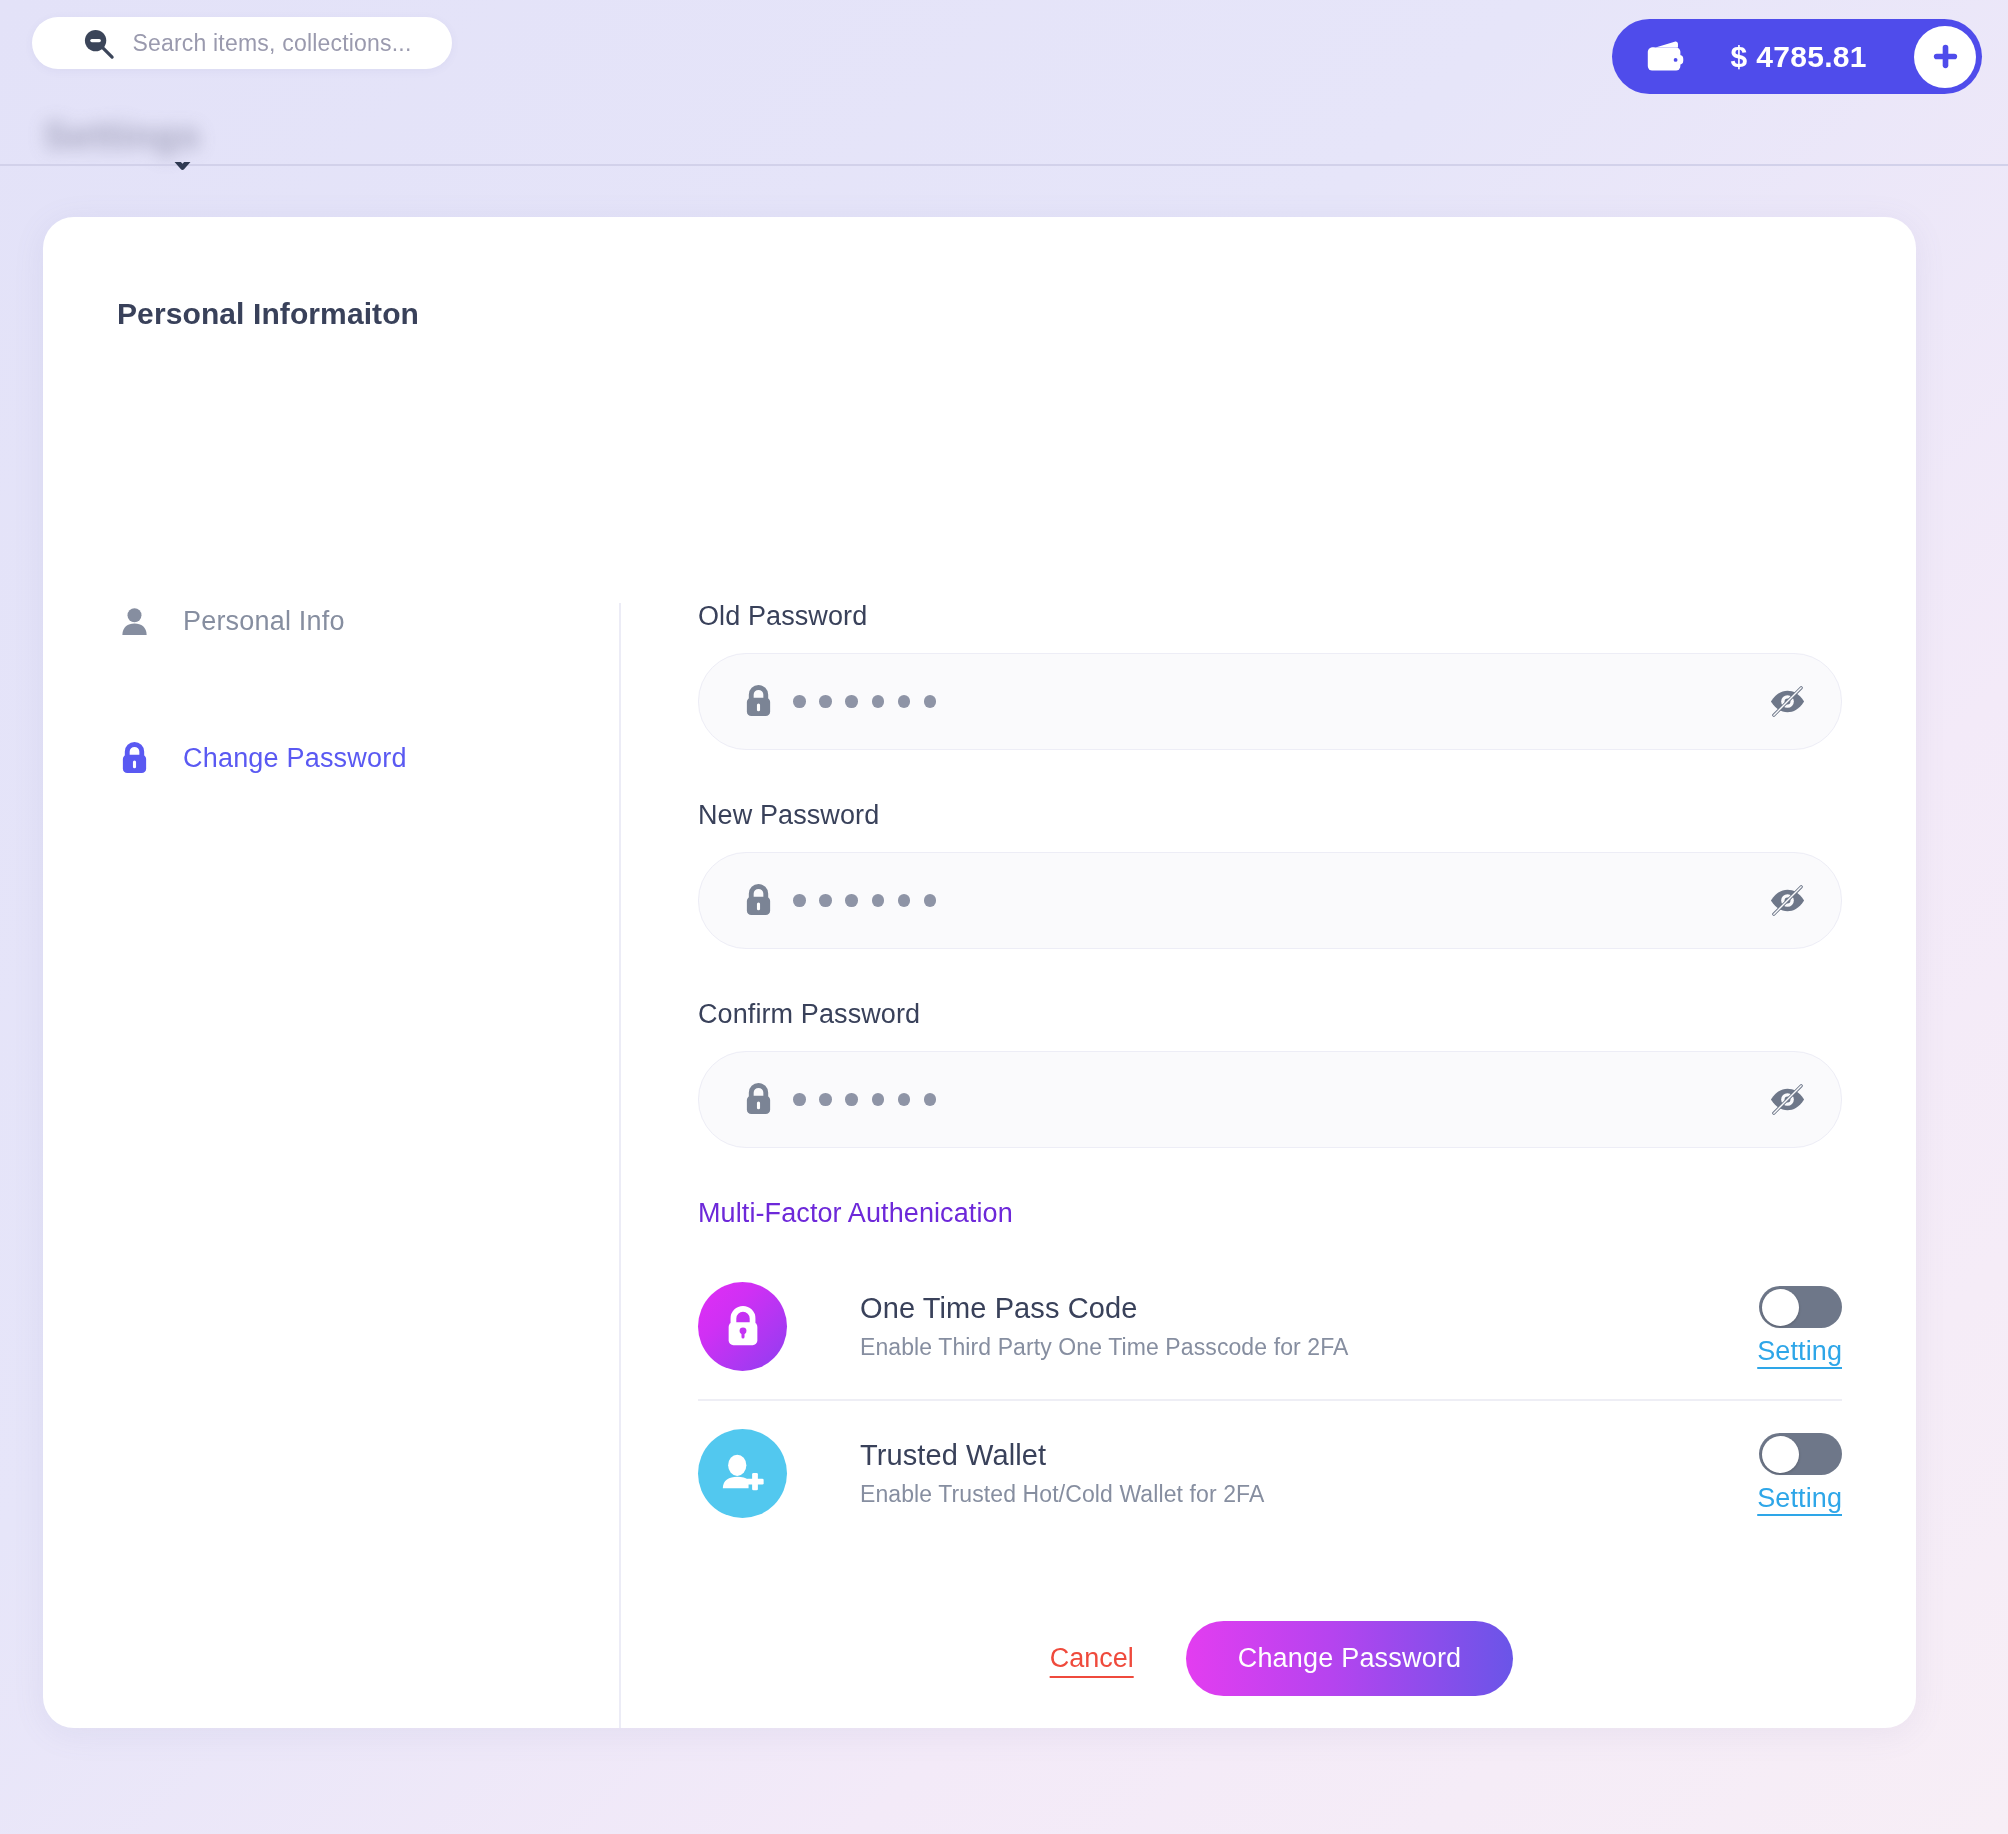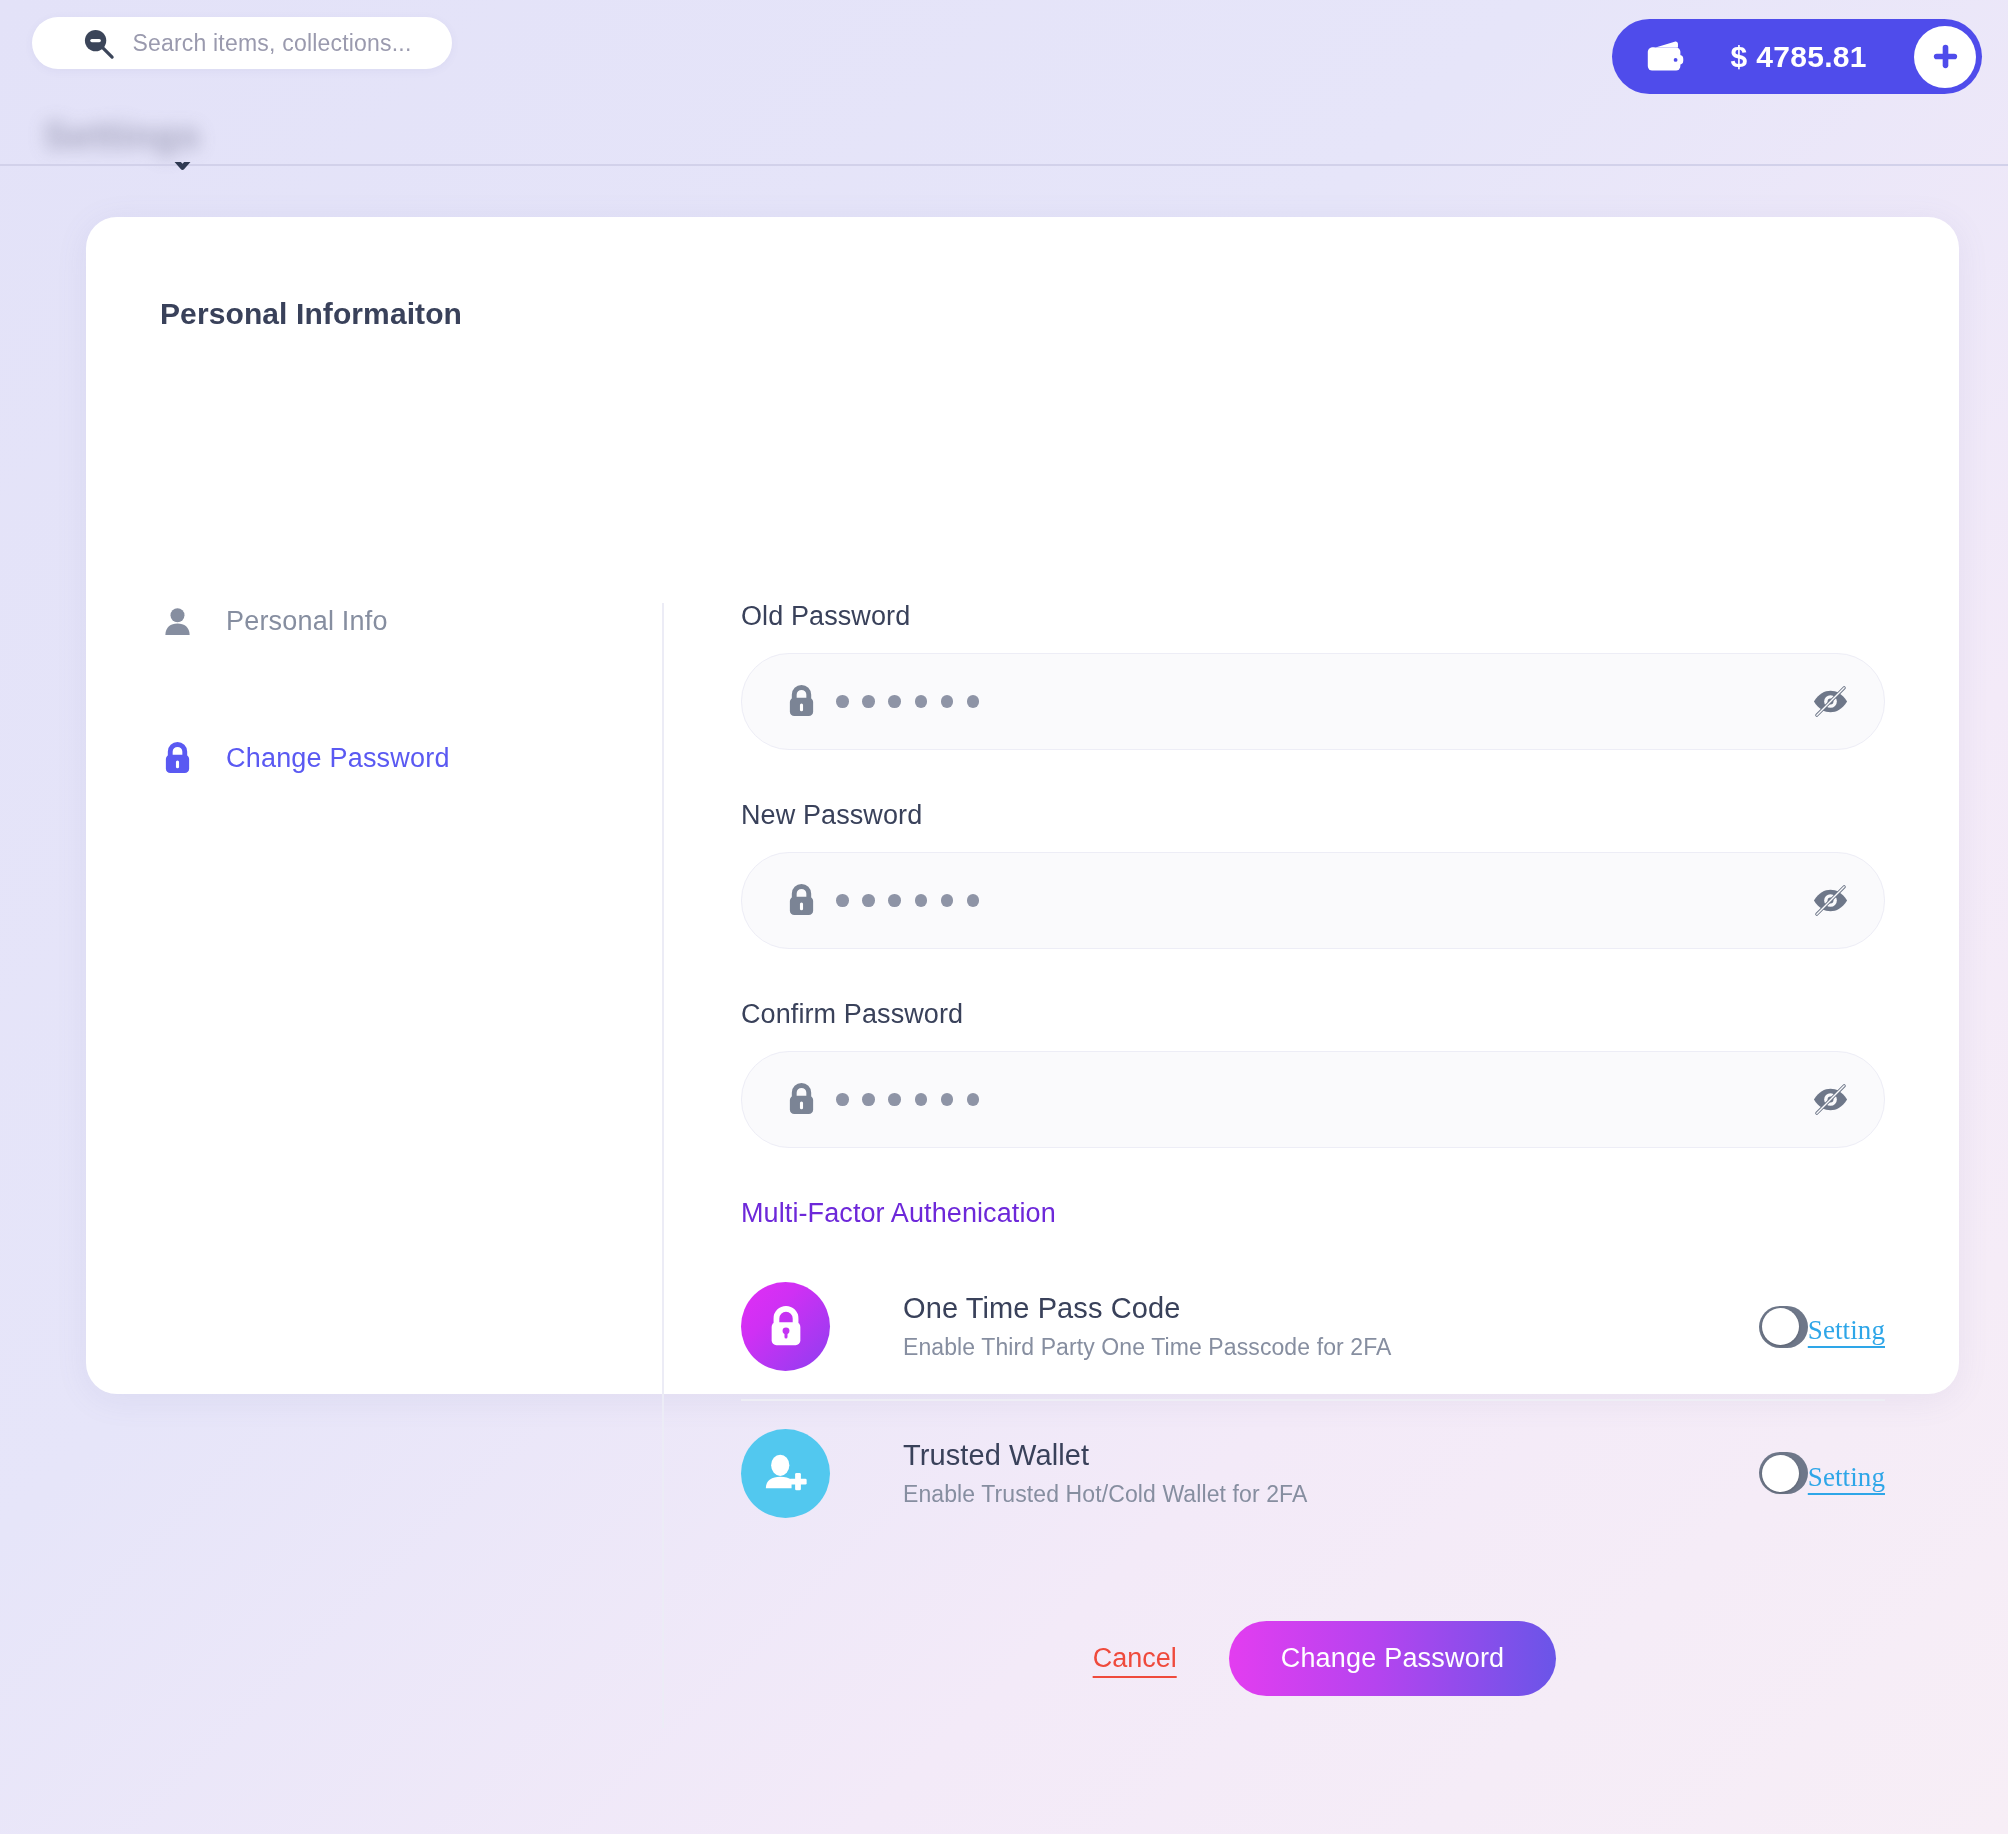--- a/index.html
+++ b/index.html
@@ -103,25 +103,24 @@
     flex: 0 0 62px;
   }
   .wallet-add svg { display:block; }
 
   
   .card {
     position: absolute;
     left: 43px;
     top: 217px;
     width: 1873px;
-    height: 1177px;
+    height: 1511px;
     background: #ffffff;
     border-radius: 31px;
     box-shadow: 0 5.8px 33px rgba(110,110,170,.09);
-    margin-left: 43px;
   }
 
   .card-title {
     position: absolute;
     left: 74px;
     top: 80px;
     font-size: 30px;
     font-weight: 700;
     color: #39415a;
     letter-spacing: 0.1px;
@@ -243,24 +242,23 @@
   }
   .mfa-desc {
     font-size: 23px;
     color: #868ea0;
     letter-spacing: 0.1px;
   }
 
   .mfa-ctrl {
     width: 126px;
     display: flex;
-    flex-direction: row;
-    align-items: center;
+    flex-direction: column;
+    align-items: flex-end;
     flex: 0 0 126px;
-    font-family: Liberation Serif, serif;
   }
   .toggle {
     width: 83px; height: 42px;
     border-radius: 23px;
     background: #6e7789;
     position: relative;
     cursor: pointer;
   }
   .toggle .knob {
     position: absolute;

